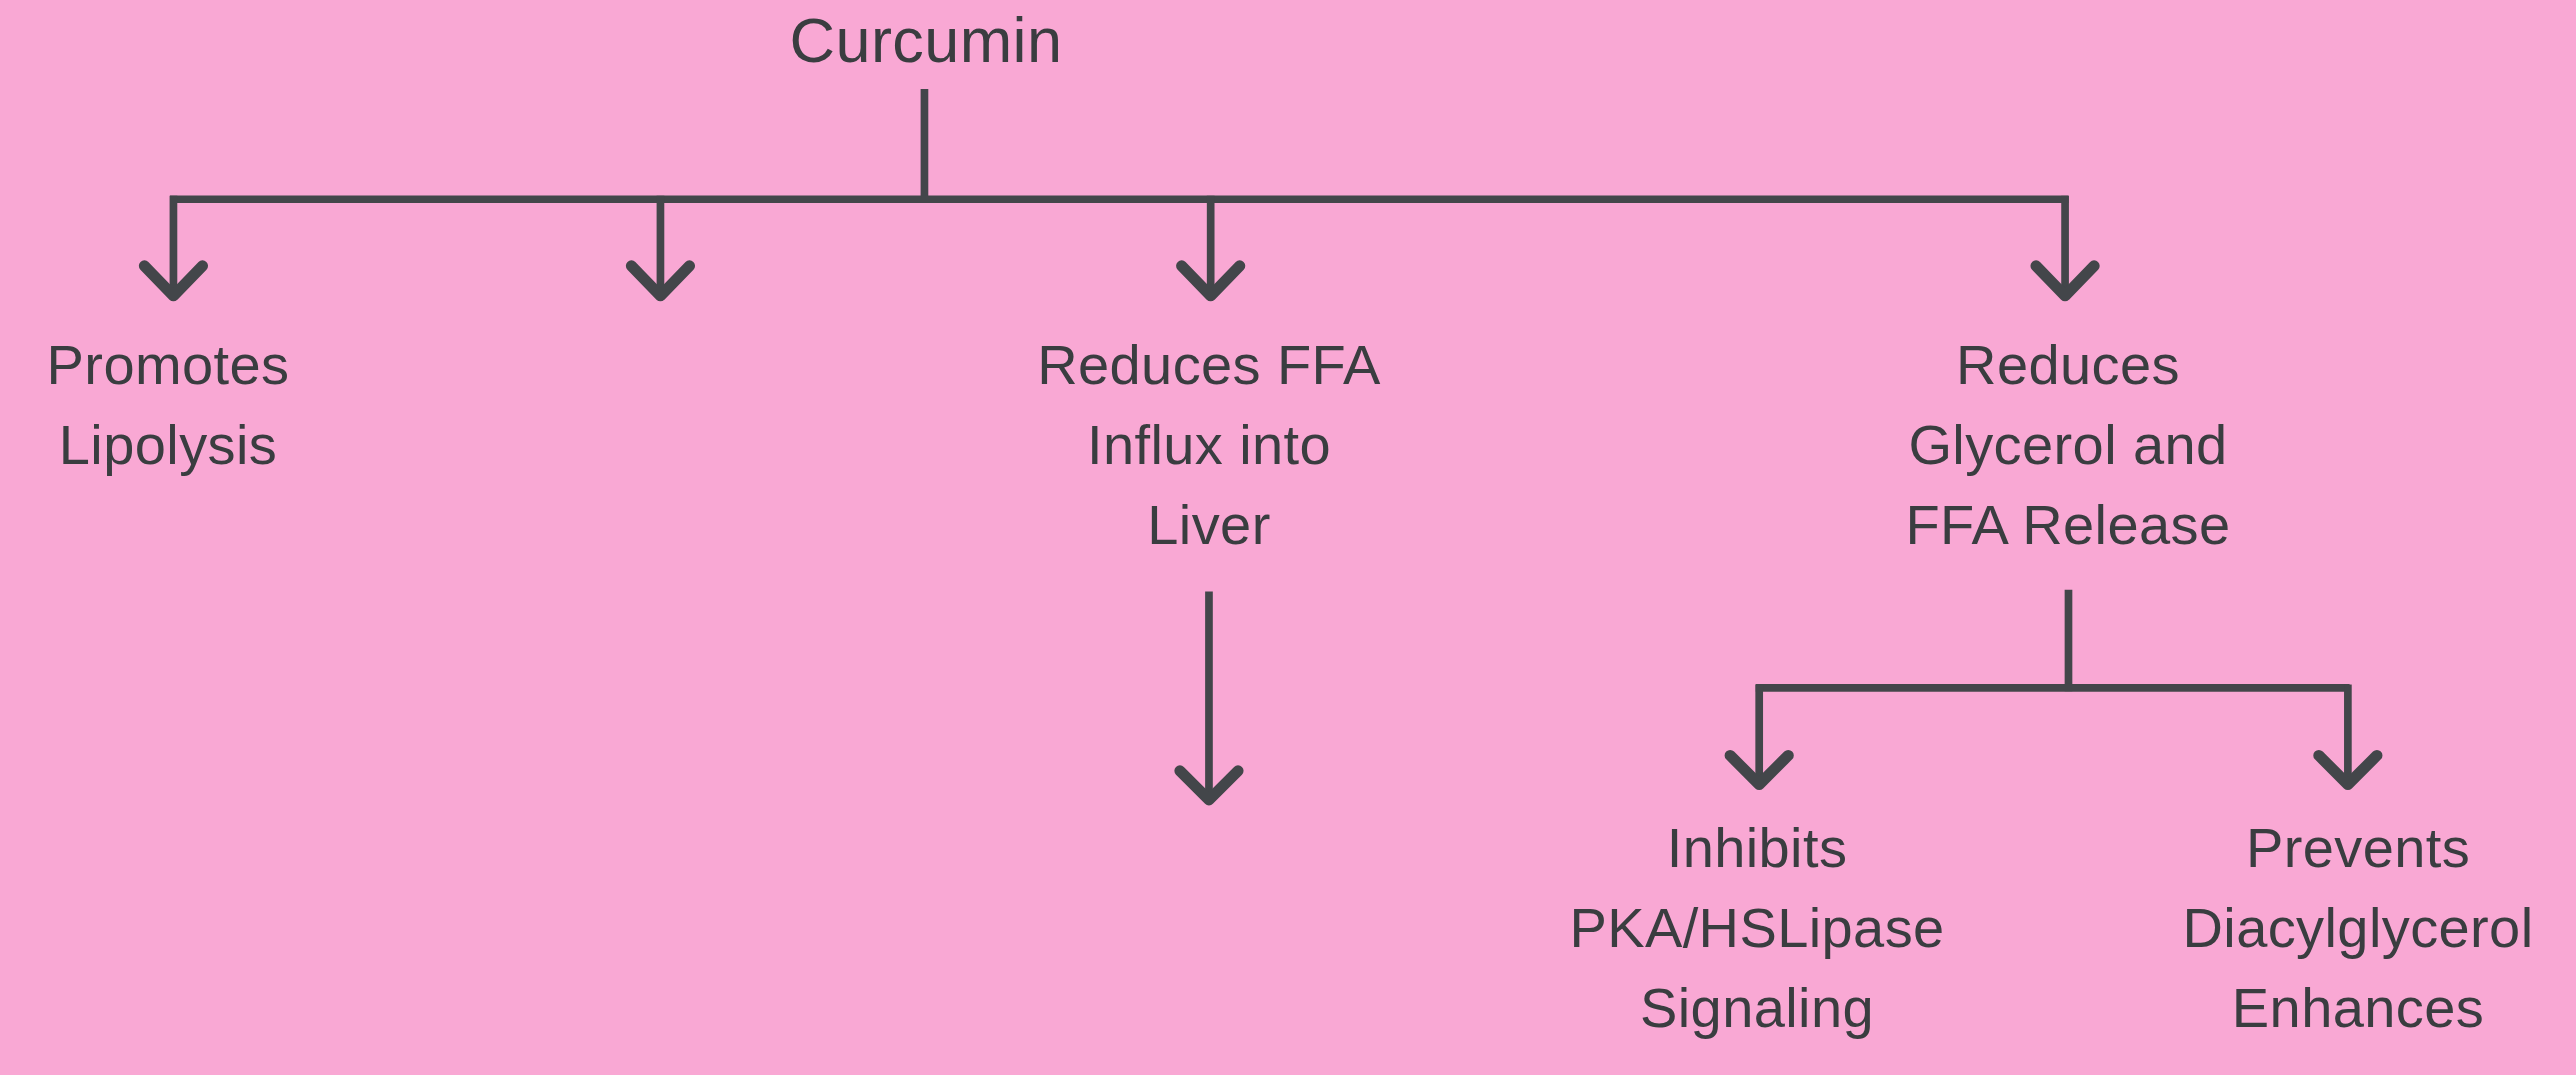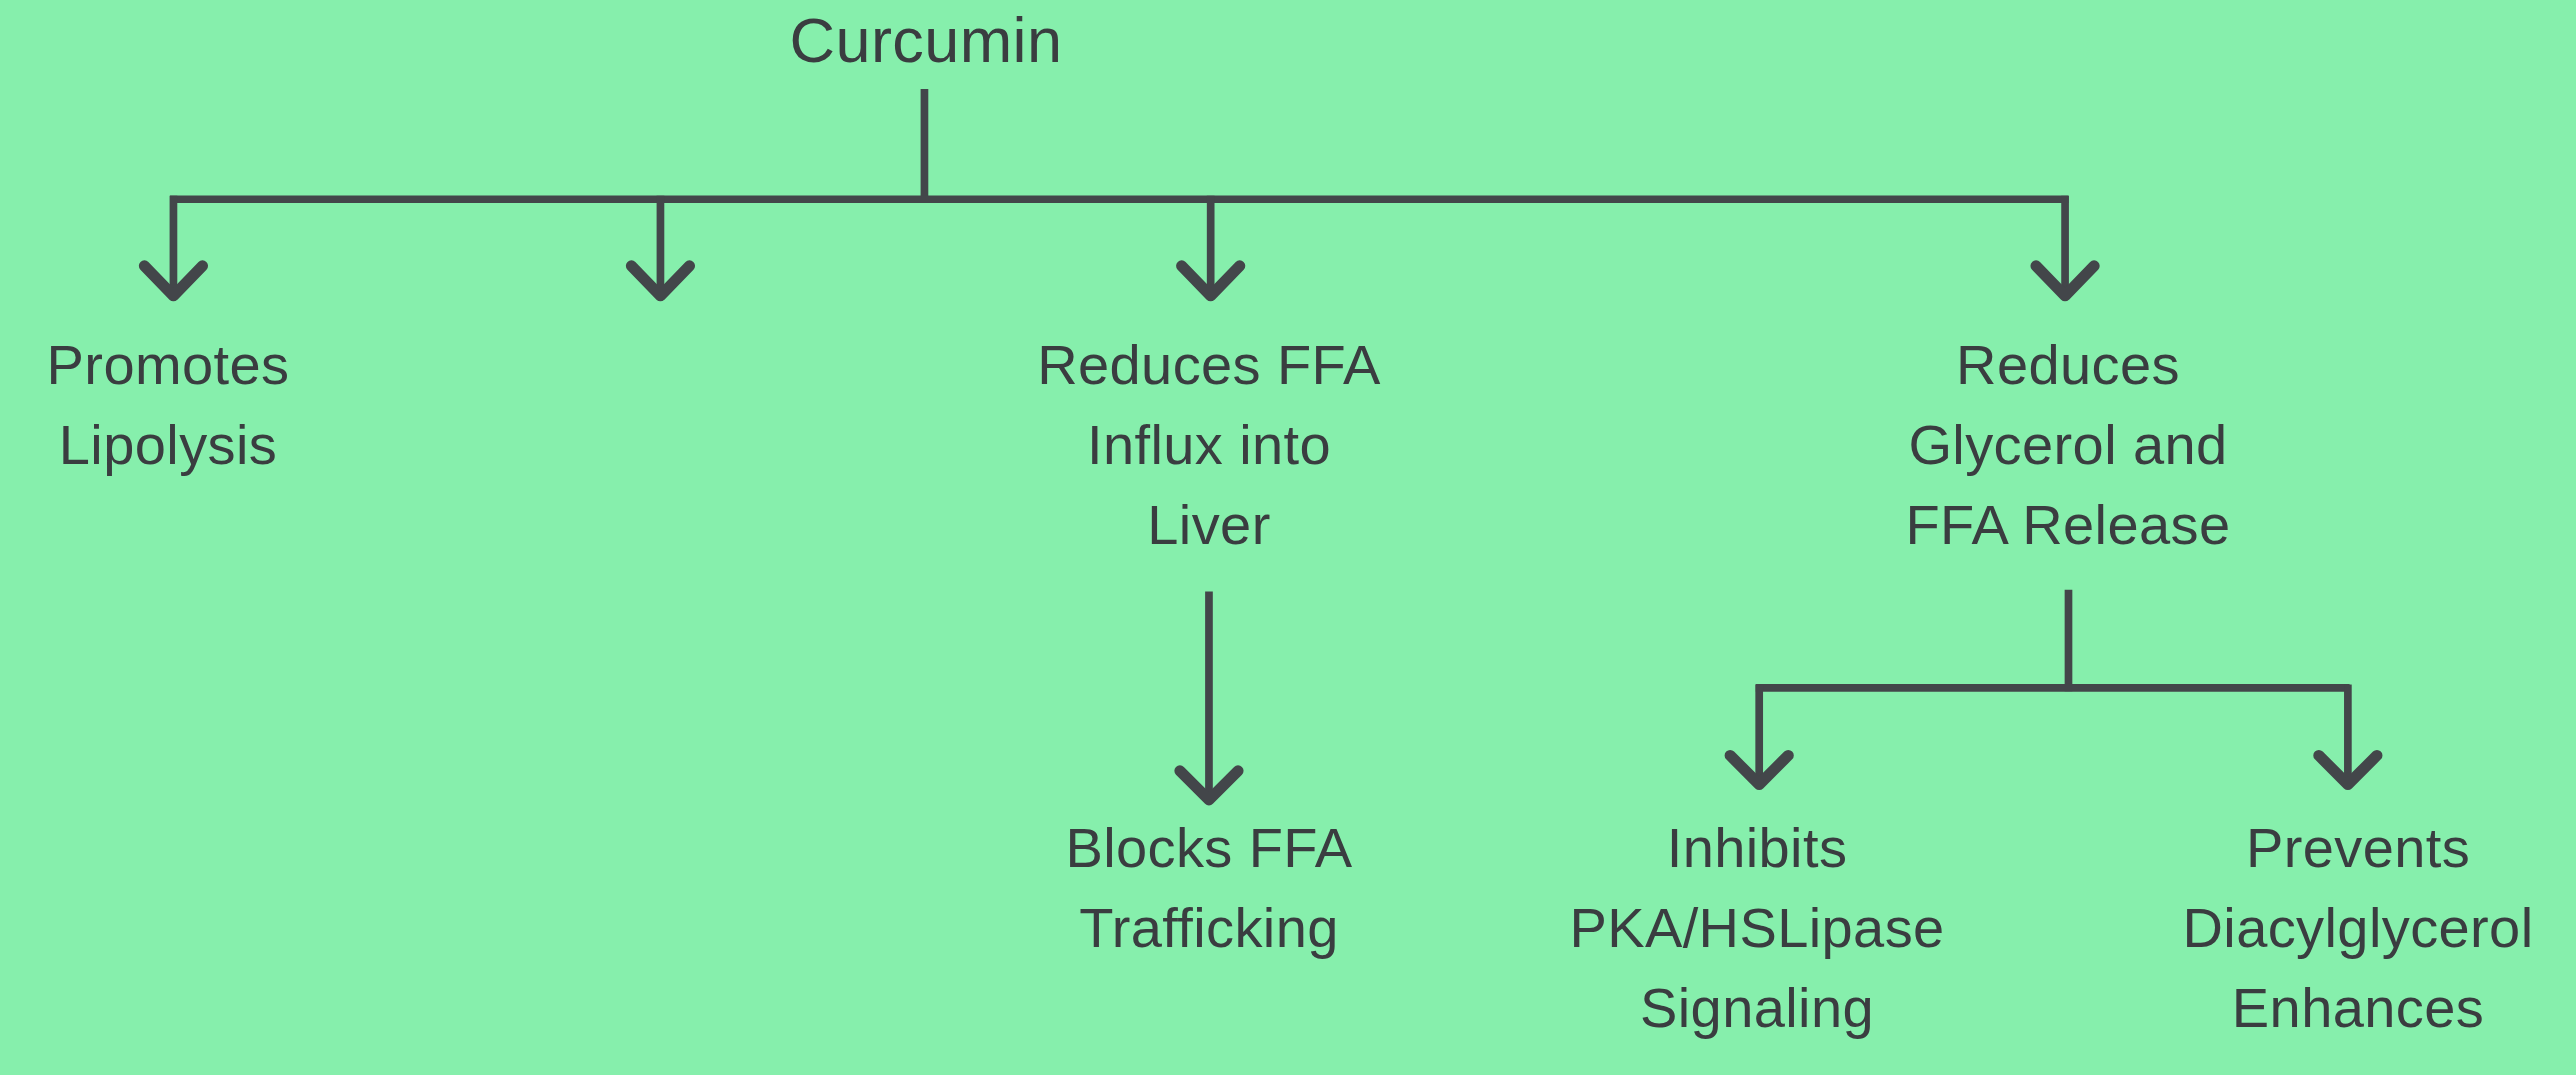--- a/index.html
+++ b/index.html
@@ -4,21 +4,21 @@
 <style>
   html, body {
     margin: 0;
     padding: 0;
     background: #ffffff;
   }
   #canvas {
     position: relative;
     width: 2576px;
     height: 1076px;
-    background: #86efac;
+    background: #f9a8d4;
     overflow: hidden;
     font-family: "Liberation Sans", "DejaVu Sans", sans-serif;
   }
   #connectors {
     position: absolute;
     left: 0;
     top: 0;
     width: 2576px;
     height: 1076px;
     display: block;
@@ -81,22 +81,20 @@
 
 
   <div class="node" style="left:1209px; top:325px;text-align:center;">Reduces FFA
 Influx into
 Liver</div>
 
   <div class="node" style="left:2068px; top:325px;text-align:center;">Reduces
 Glycerol and
 FFA Release</div>
 
-  <div class="node" style="left:1209px; top:808px;">Blocks FFA
-Trafficking</div>
 
   <div class="node" style="left:1757px; top:808px;">Inhibits
 PKA/HSLipase
 Signaling</div>
 
   <div class="node" style="left:2358px; top:808px;">Prevents
 Diacylglycerol
 Enhances</div>
 
 </div>

